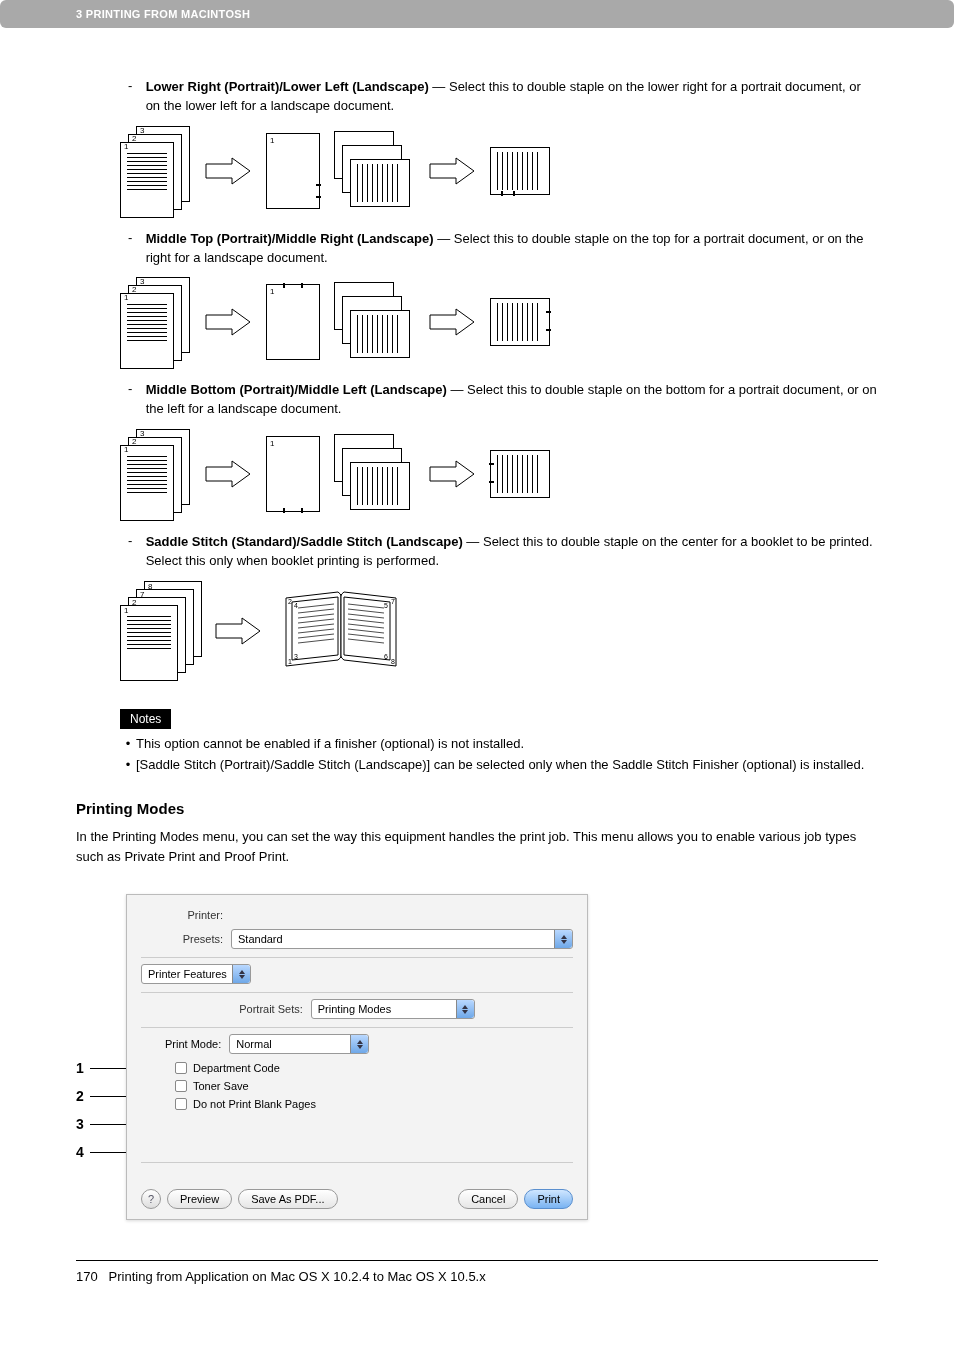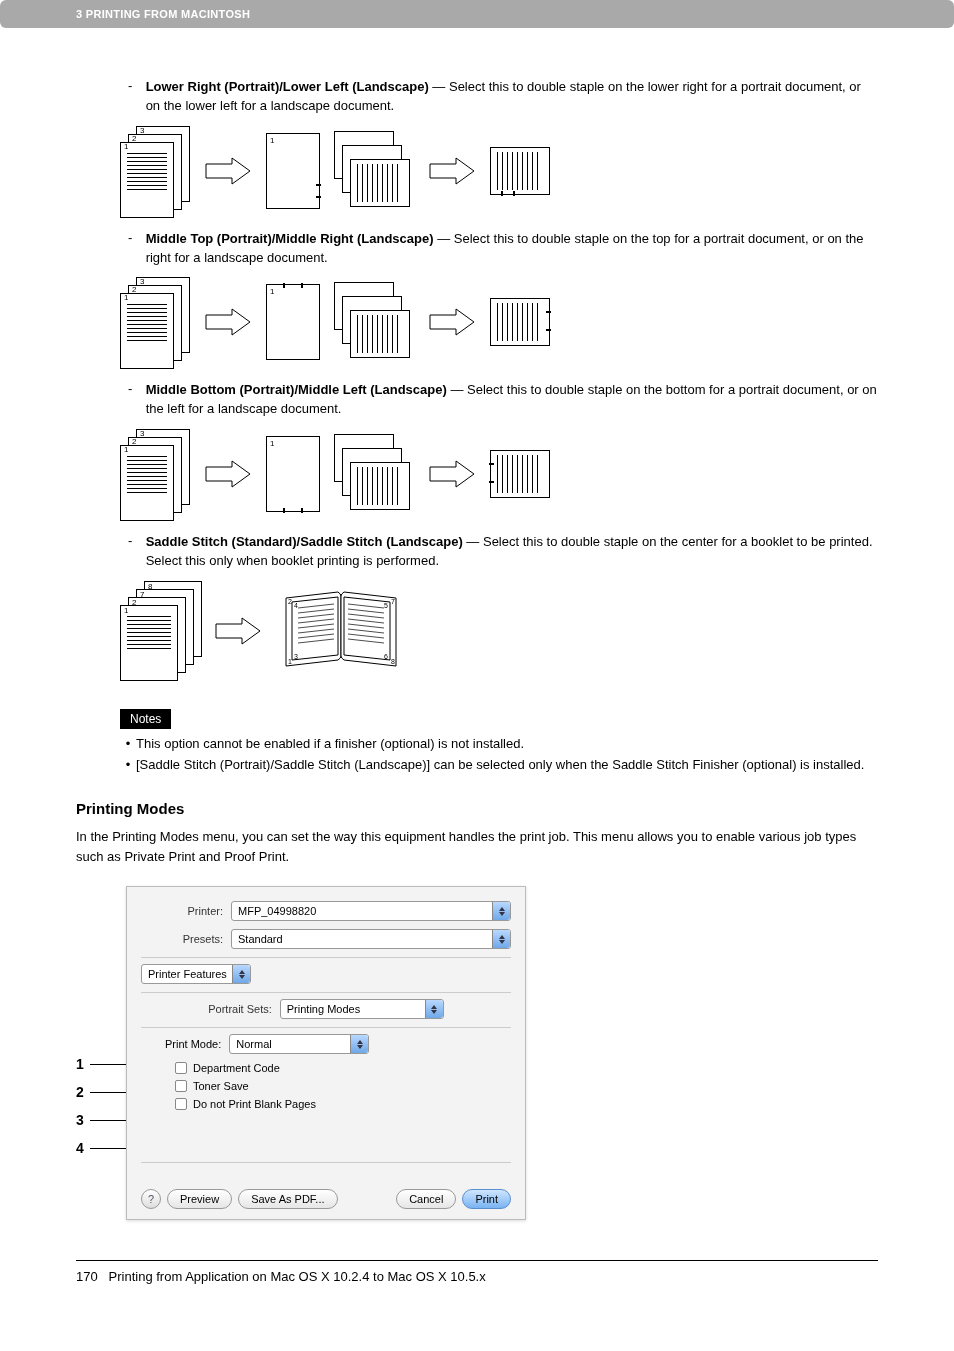--- a/index.html
+++ b/index.html
@@ -148,39 +148,39 @@
     flex-shrink: 0;
     text-align: center;
   }
   .section-title {
     font-weight: bold;
     font-size: 15px;
     margin: 20px 0 10px 0;
   }
   .section-desc {
     line-height: 1.5;
-    margin-bottom: 20px;
+    margin-bottom: 28px;
   }
   .dialog-wrap {
     margin: 0 0 40px 0px;
     display: flex;
     align-items: center;
   }
   .callouts {
     width: 50px;
     padding-top: 116px;
   }
   .callout-row {
     display: flex; align-items: center; margin-bottom: 10px;
     height: 18px;
   }
   .callout-row .cn { font-weight: bold; font-size: 14px; width: 14px; }
   .callout-row .cl { flex: 1; border-top: 1px solid #000; position: relative;}
   .dialog {
-    width: 400px;
+    width: 462px;
     border: 1px solid #bbb;
     background: #f3f3f3;
     font-size: 11px;
     box-shadow: 0 1px 3px rgba(0,0,0,0.15);
   }
   .dialog-inner {
     padding: 14px 14px 10px 14px;
   }
   .form-row {
     display: flex;
@@ -631,24 +631,20 @@
         </div>
       <div class="callout-row">
           <span class="cn">4</span>
           <span class="cl"></span>
         </div>
     </div>
     <div class="dialog">
       <div class="dialog-inner">
         <div class="form-row">
           <div class="form-label">Printer:</div>
-          <div class="aqua-select">
-            <span>MFP_04998820</span>
-              <div class="cap"></div>
-          </div>
         </div>
         <div class="form-row">
           <div class="form-label">Presets:</div>
           <div class="aqua-select">
             <span>Standard</span>
               <div class="cap"></div>
           </div>
         </div>
         <div class="hr-line"></div>
         <div class="form-row" style="margin-left:0;align-items:flex-end;">

